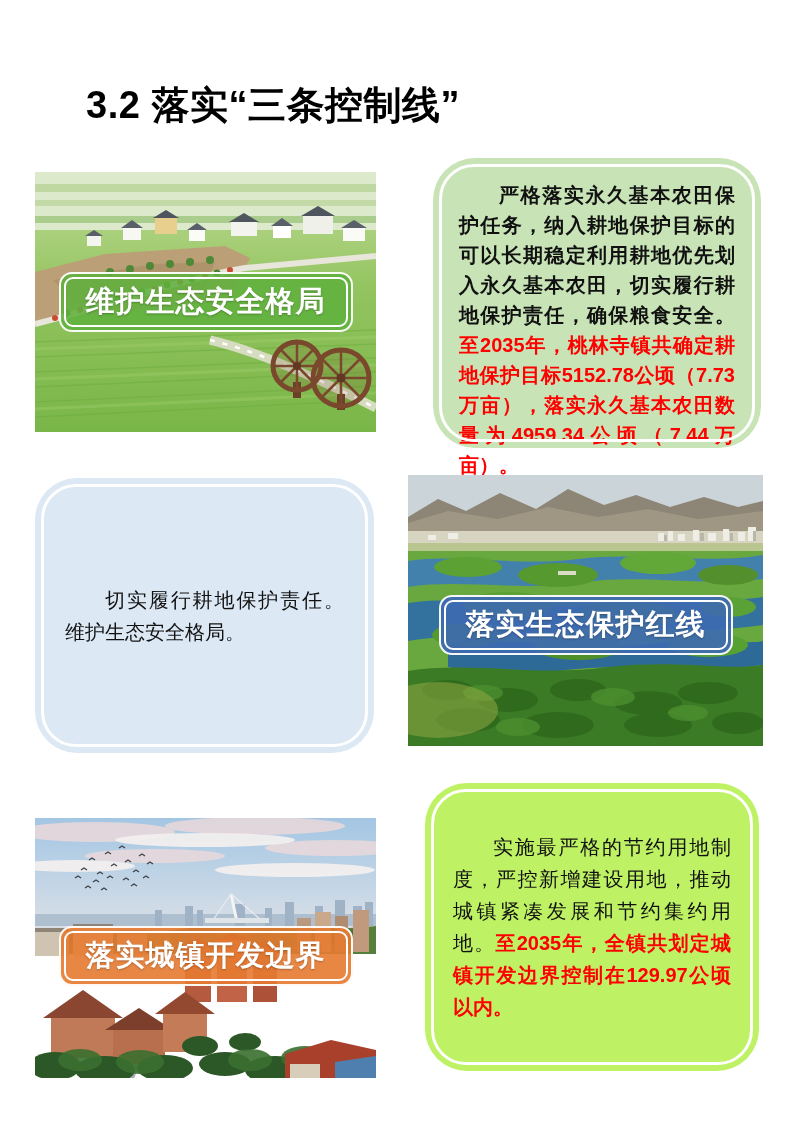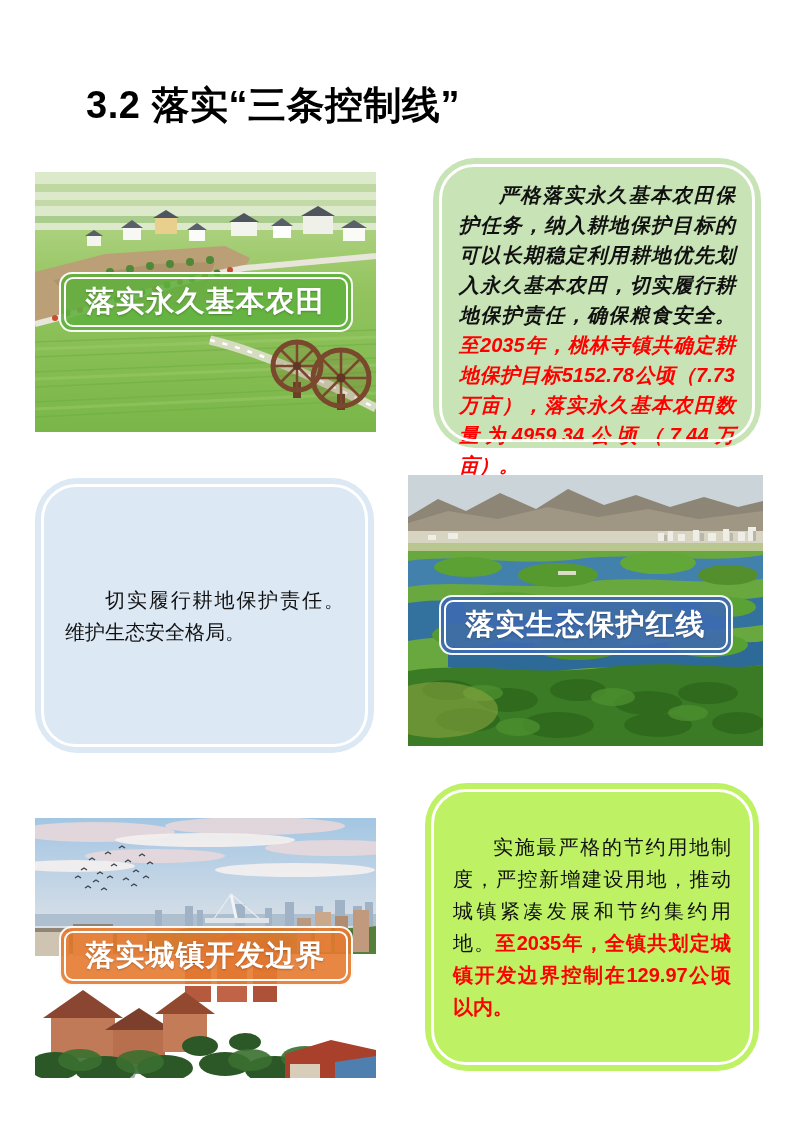--- a/index.html
+++ b/index.html
@@ -28,21 +28,21 @@
   }
   .label-green  { background: rgba(96,177,62,0.88); }
   .label-blue   { background: rgba(62,106,176,0.92); }
   .label-orange { background: rgba(230,122,48,0.90); }
 
   section.card { position: absolute; border-radius: 42px; box-sizing: border-box; }
   section.card::after {
     content: ""; position: absolute; inset: 6px;
     border: 3px solid #ffffff; border-radius: 35px; pointer-events: none;
   }
-  .card-green  { background: #c8e4b6; padding: 22px 26px 0 26px; font-style: italic; }
+  .card-green  { background: #c8e4b6; padding: 22px 26px 0 26px; }
   .card-blue   { background: #dce8f4; padding: 0 30px; display: flex; flex-direction: column; justify-content: center; }
   .card-orange { background: #bef264; padding: 0 28px; display: flex; flex-direction: column; justify-content: center; }
 
   .para {
     margin: 0; text-indent: 2em; text-align: justify;
     font-size: 20px; line-height: 30px; color: #111111;
   }
   .card-blue .para, .card-orange .para { line-height: 32px; }
   .bold-para { font-weight: 700; }
   .t-black { color: #111111; }
@@ -151,21 +151,21 @@
           <line x1="278" y1="206" x2="334" y2="206"></line>
             <line x1="306" y1="178" x2="306" y2="234"></line>
           <line x1="286" y1="186" x2="326" y2="226"></line>
             <line x1="326" y1="186" x2="286" y2="226"></line>
         </g>
       </g>
       <circle cx="262" cy="194" r="4" fill="#5f3722"></circle>
       <circle cx="306" cy="206" r="4.5" fill="#5f3722"></circle>
     </svg>
     <div class="photo-label label-green" style="top:100px;">
-      <div class="photo-label-inner">落实永久基本农田</div>
+      <div class="photo-label-inner">维护生态安全格局</div>
     </div>
   </figure>
 
   <section class="card card-green" style="left:433px; top:158px; width:328px; height:290px;">
     <p class="para bold-para"><span class="t-black">严格落实永久基本农田保护任务，纳入耕地保护目标的可以长期稳定利用耕地优先划入永久基本农田，切实履行耕地保护责任，确保粮食安全。</span><span class="t-red">至2035年，桃林寺镇共确定耕地保护目标5152.78公顷（7.73万亩），落实永久基本农田数量为4959.34公顷（7.44万亩）。</span></p>
   </section>
 
   <section class="card card-blue" style="left:35px; top:478px; width:339px; height:275px;">
     <p class="para"><span class="t-black">切实履行耕地保护责任。维护生态安全格局。</span></p>
   </section>

